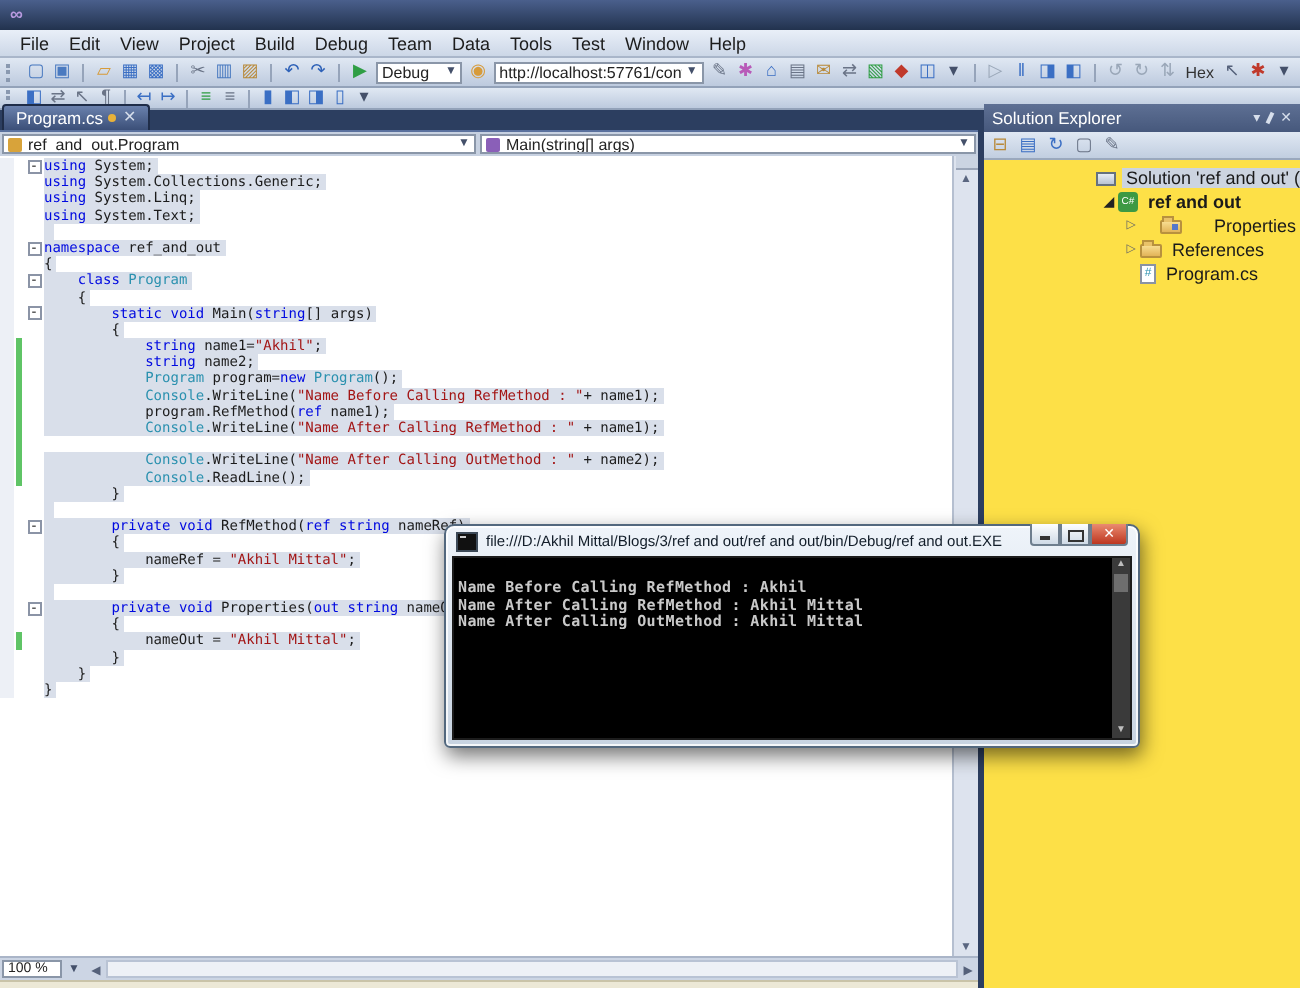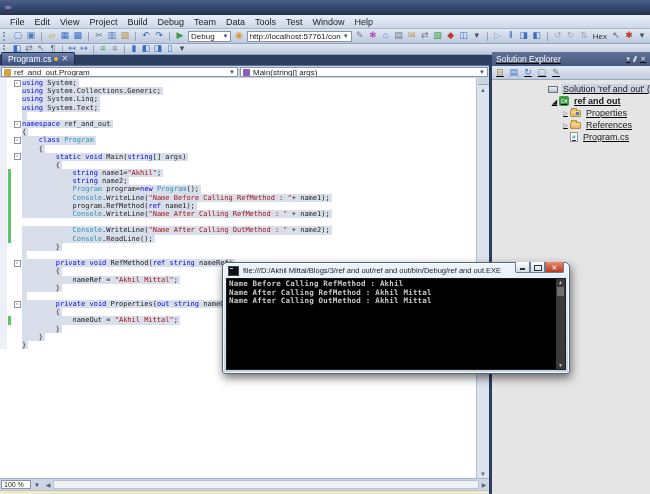--- a/index.html
+++ b/index.html
@@ -55,21 +55,21 @@
   .vs-arrow{font-size:6px;color:#5a6680;line-height:8px;}
   .vs-arrow.down{margin-top:auto;}
   .scrollrow{position:absolute;left:0;bottom:4px;height:12px;right:0;background:#ccd5e4;display:flex;align-items:center;border-top:1px solid #aab5c8;box-sizing:border-box;}
   .zoom-combo{background:#fff;border:1px solid #8a96a8;font-size:7px;color:#222;height:9px;display:flex;align-items:center;padding:0 2px;margin-left:1px;width:30px;box-sizing:border-box;}
   .zoom-arrow{font-size:6px;color:#44506a;padding:0 3px;}
   .hsb-btn{width:10px;font-size:6px;color:#55617a;text-align:center;}
   .hsb-track{flex:1;background:#eef1f6;height:9px;border:1px solid #b9c3d4;box-sizing:border-box;}
   .statusstrip{position:absolute;left:0;bottom:0;height:4px;right:0;background:#ece8d6;border-top:1px solid #c9c3a8;box-sizing:border-box;}
 
   
-  .se{position:absolute;left:492px;top:52px;right:0;bottom:0;background:#e5e5e5;text-decoration:underline;}
+  .se{position:absolute;left:492px;top:52px;right:0;bottom:0;background:#fde047;}
   .se-title{height:14px;background:linear-gradient(#5e7094,#46587c);color:#fff;font-size:8.5px;display:flex;align-items:center;padding:0 4px;}
   .se-btns{margin-left:auto;display:flex;align-items:center;gap:4px;color:#d7dfec;font-size:7px;}
   .se-pin{width:2px;height:6px;background:#d7dfec;transform:rotate(25deg);display:inline-block;}
   .se-toolbar{height:13px;background:linear-gradient(#e0e8f3,#c1cee0);border-bottom:1px solid #9aa8bd;display:flex;align-items:center;padding:0 2px;gap:2px;}
   .se-tree{font-size:9px;color:#1a1a1a;padding-top:3px;margin-left:44px;}
   .tree-row{height:12px;display:flex;align-items:center;}
   .expander{width:9px;flex:none;text-align:center;font-size:6px;color:#666;line-height:9px;}
   .expander.exp{color:#222;font-size:7px;}
   .tree-label{padding:0 2px;white-space:nowrap;}
   .tree-label.selected{background:#ccd4e0;}
@@ -88,21 +88,21 @@
   .console-icon{width:9px;height:8px;background:#111;border:1px solid #3d4a58;position:relative;flex:none;}
   .console-icon::after{content:"";position:absolute;left:1px;top:1px;width:3px;height:1px;background:#ccc;}
   .console-title{font-size:7.5px;color:#121d29;white-space:nowrap;overflow:hidden;padding-right:52px;}
   .console-btns{position:absolute;top:-1px;right:5px;display:flex;}
   .cbtn{width:15px;height:11px;border:1px solid #6e7e8e;border-top:none;background:linear-gradient(#fdfeff,#cfdae6);display:flex;align-items:center;justify-content:center;box-sizing:border-box;}
   .cbtn.first{border-radius:0 0 0 2px;}
   .cbtn .minbar{width:5px;height:2px;background:#333;margin-top:3px;}
   .cbtn .maxbox{width:6px;height:4px;border:1px solid #333;margin-top:1px;}
   .cbtn.close{width:19px;background:linear-gradient(#ea8b70,#bd3620);border-radius:0 0 2px 0;color:#fff;font-size:7px;line-height:7px;}
   .console-body{position:absolute;left:3px;right:3px;top:15px;bottom:3px;background:#000;border:1px solid #1c1c1c;box-sizing:border-box;}
-  .console-text{position:absolute;left:2px;top:1px;right:11px;font-family:"DejaVu Sans Mono",monospace;font-size:7.5px;font-weight:bold;color:#c9c9c9;line-height:8.6px;white-space:pre;letter-spacing:.2px;}
+  .console-text{position:absolute;left:2px;top:11px;right:11px;font-family:"DejaVu Sans Mono",monospace;font-size:7.5px;font-weight:bold;color:#c9c9c9;line-height:8.6px;white-space:pre;letter-spacing:.2px;}
   .console-scroll{position:absolute;right:0;top:0;bottom:0;width:9px;background:#3a3a3a;display:flex;flex-direction:column;align-items:center;}
   .cs-arrow{font-size:5px;color:#bdbdbd;line-height:7px;}
   .cs-arrow.down{margin-top:auto;}
   .cs-thumb{width:7px;height:9px;background:#6e6e6e;margin-top:1px;}
 </style>
 </head>
 <body>
 
 <div class="vs">
 
@@ -474,21 +474,21 @@
         <div class="tree-row" style="padding-left: 3px;">
           <span class="expander"></span>
           <span class="ti ti-solution"></span>
           <span class="tree-label selected">Solution 'ref and out' (1 project)</span>
         </div>
         <div class="tree-row" style="padding-left: 14px;">
           <span class="expander exp">◢</span>
           <span class="ti ti-project">C#</span>
           <span class="tree-label bold">ref and out</span>
         </div>
-        <div class="tree-row" style="padding-left: 25px;">
+        <div class="tree-row" style="padding-left: 25px; justify-content: space-between;">
           <span class="expander">▷</span>
           <span class="ti ti-folder ti-wrench"></span>
           <span class="tree-label">Properties</span>
         </div>
         <div class="tree-row" style="padding-left: 25px;">
           <span class="expander">▷</span>
           <span class="ti ti-folder"></span>
           <span class="tree-label">References</span>
         </div>
         <div class="tree-row" style="padding-left: 25px;">

